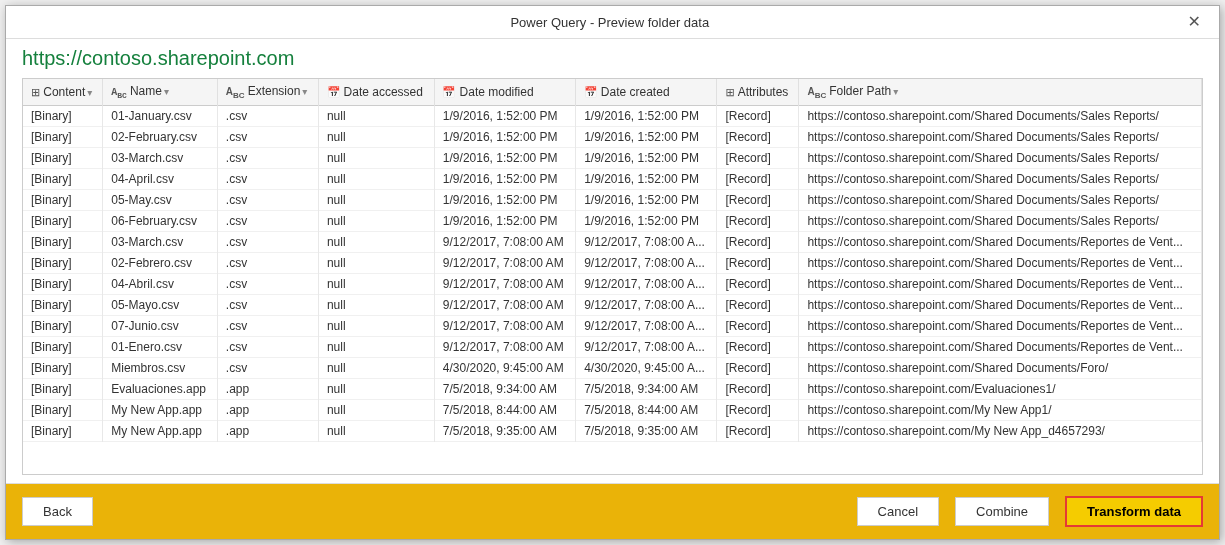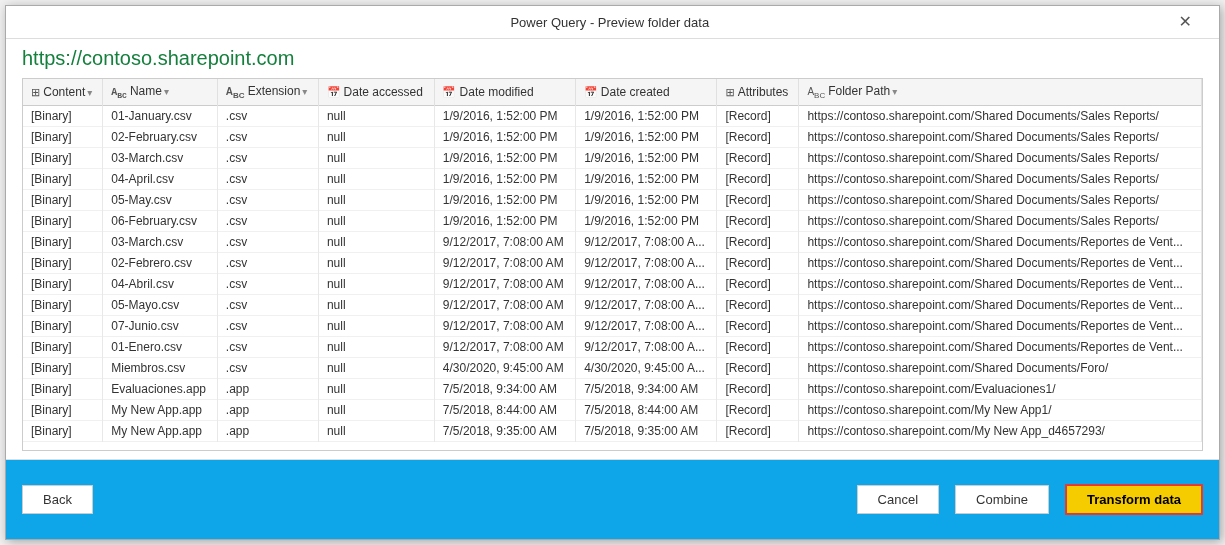--- a/index.html
+++ b/index.html
@@ -19,21 +19,21 @@
       height: 535px;
       background: #fff;
       border: 1px solid #aaa;
       box-shadow: 2px 2px 10px rgba(0,0,0,0.3);
       display: flex;
       flex-direction: column;
     }
     .title-bar {
       background: #fff;
       border-bottom: 1px solid #ddd;
-      padding: 6px 21px;
+      padding: 6px 12px;
       display: flex;
       align-items: center;
       justify-content: space-between;
       min-height: 32px;
     }
     .title-bar-text {
       flex: 1;
       text-align: center;
       font-size: 13px;
       color: #333;
@@ -101,23 +101,23 @@
       white-space: nowrap;
       color: #333;
     }
     tbody tr {
       border-bottom: 1px solid #f0f0f0;
     }
     .footer {
       display: flex;
       align-items: center;
       justify-content: space-between;
-      padding: 24px 16px;
+      padding: 12px 16px;
       border-top: 1px solid #ddd;
-      background: #0ea5e9;
+      background: #eab308;
     }
     .footer-right {
       display: flex;
       gap: 16px;
       align-items: center;
     }
     .btn {
       padding: 6px 20px;
       font-size: 13px;
       cursor: pointer;
@@ -155,21 +155,21 @@
         <thead>
           <tr>
 
           <th><span class="col-icon">⊞</span><span>Content</span><span class="filter-icon">▾</span></th>
               <th><span class="col-icon" style="font-size:10px;font-weight:bold;color:#555;font-family:Liberation Mono, monospace;">A<sub style="font-size:8px">BC</sub></span><span>Name</span><span class="filter-icon">▾</span></th>
               <th><span class="col-icon" style="font-size:10px;font-weight:bold;color:#555;">A<sub style="font-size:8px">BC</sub></span><span>Extension</span><span class="filter-icon">▾</span></th>
               <th><span class="col-icon">📅</span><span>Date accessed</span></th>
               <th><span class="col-icon">📅</span><span>Date modified</span></th>
               <th><span class="col-icon">📅</span><span>Date created</span></th>
               <th><span class="col-icon">⊞</span><span>Attributes</span></th>
-              <th><span class="col-icon" style="font-size:10px;font-weight:normal;color:#555;text-align:right;">A<sub style="font-size:8px">BC</sub></span><span>Folder Path</span><span class="filter-icon">▾</span></th>
+              <th><span class="col-icon" style="font-size:10px;font-weight:bold;color:#555;text-align:right;">A<sub style="font-size:8px">BC</sub></span><span>Folder Path</span><span class="filter-icon">▾</span></th>
             </tr>
         </thead>
         <tbody>
 
         <tr>
               <td>[Binary]</td>
               <td>01-January.csv</td>
               <td>.csv</td>
               <td>null</td>
               <td>1/9/2016, 1:52:00 PM</td>

